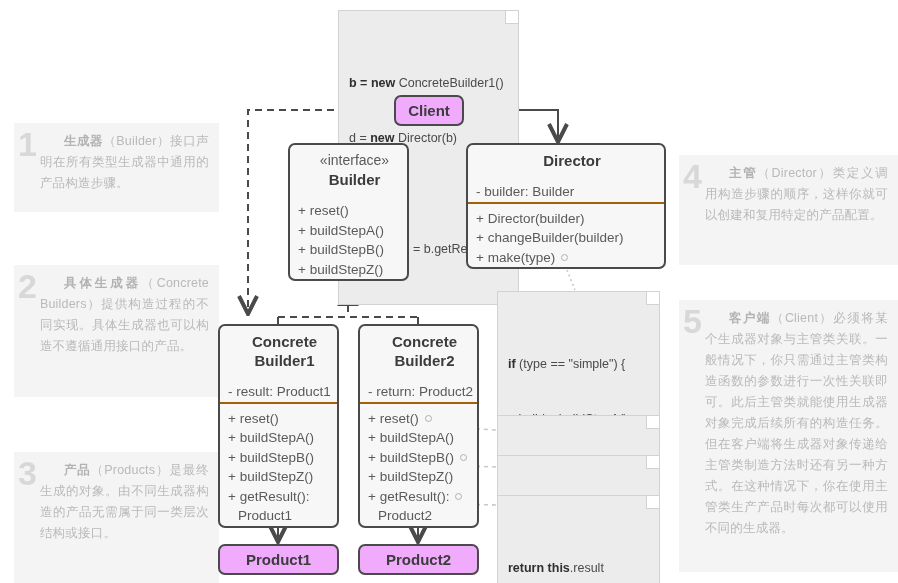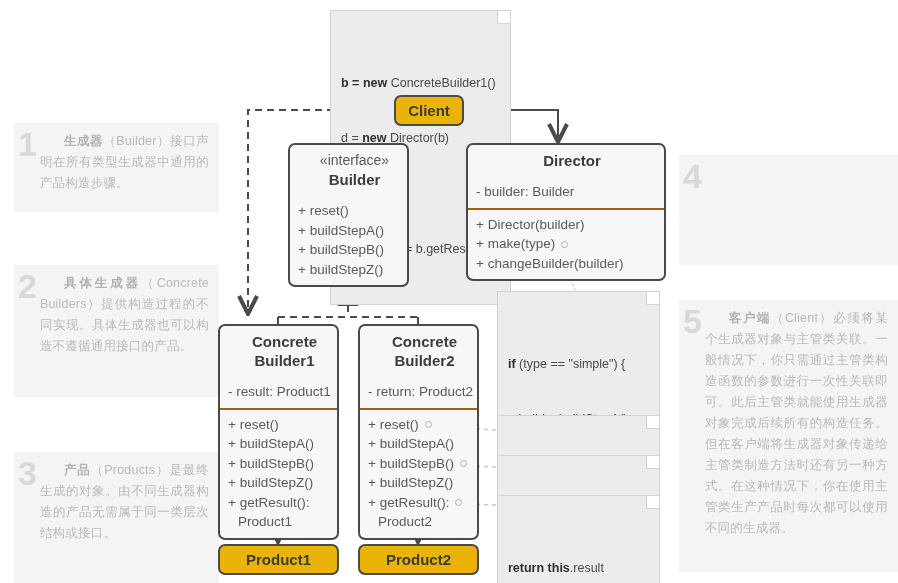--- a/index.html
+++ b/index.html
@@ -45,21 +45,21 @@
   .ann .txt b { font-weight: bold; color: #b2b2b2; margin-left: 24px; }
 
   
   .cls {
     position: absolute;
     background: #f7f7f7;
     border: 2.5px solid #4a4a4a;
     border-radius: 7px;
     overflow: hidden;
   }
-  .cls .sect { padding: 5px 8px 6px 8px; }
+  .cls .sect { padding: 5px 8px 0 8px; }
   .cls .sect + .sect { border-top: 2px solid #a16207; }
   .cls .title {
     text-align: center;
     font-weight: bold;
     font-size: 15px;
     color: #3c3c3c;
     line-height: 19px;
     padding: 6px 8px 7px 20px;
   }
   .cls .stereo {
@@ -85,21 +85,21 @@
     border: 1.5px solid #b0b0b0;
     border-radius: 50%;
     vertical-align: middle;
     margin-left: 6px;
     background: #f7f7f7;
   }
 
   
   .simplebox {
     position: absolute;
-    background: #eab308;
+    background: #f0abfc;
     border: 2.5px solid #4a4a4a;
     border-radius: 7px;
     display: flex;
     align-items: center;
     justify-content: center;
     font-weight: bold;
     font-size: 15px;
     color: #3c3c3c;
   }
 
@@ -180,28 +180,29 @@
     <div class="txt"><b>具体生成器</b>（Concrete Builders）提供构造过程的不同实现。具体生成器也可以构造不遵循通用接口的产品。</div>
   </div>
 
   <div class="ann" style="left:14px; top:452px; width:205px; height:131px;">
     <div class="num">3</div>
     <div class="txt"><b>产品</b>（Products）是最终生成的对象。由不同生成器构造的产品无需属于同一类层次结构或接口。</div>
   </div>
 
   <div class="ann" style="left:679px; top:155px; width:219px; height:110px;">
     <div class="num">4</div>
+    <div class="txt"><b>主管</b>（Director）类定义调用构造步骤的顺序，这样你就可以创建和复用特定的产品配置。</div>
   </div>
 
   <div class="ann" style="left:679px; top:300px; width:219px; height:272px;">
     <div class="num">5</div>
     <div class="txt"><b>客户端</b>（Client）必须将某个生成器对象与主管类关联。一般情况下，你只需通过主管类构造函数的参数进行一次性关联即可。此后主管类就能使用生成器对象完成后续所有的构造任务。但在客户端将生成器对象传递给主管类制造方法时还有另一种方式。在这种情况下，你在使用主管类生产产品时每次都可以使用不同的生成器。</div>
   </div>
 
-  <div class="note" style="left:330px; top:10px; width:181px;">
+  <div class="note" style="left:338px; top:10px; width:181px;">
     <span class="fold"></span>
     <div><b>b = new</b> ConcreteBuilder1()</div>
     <div>d = <b>new</b> Director(b)</div>
     <div>d.make()</div>
     <div>Product1 p = b.getResult()</div>
   </div>
 
   <div class="simplebox" style="left:394px; top:95px; width:70px; height:31px;">
     <span>Client</span>
   </div>
@@ -221,24 +222,24 @@
 
   <div class="cls" style="left:458px; top:143px; width:200px;margin-left:8px;">
     <div class="title">
       <span>Director</span>
     </div>
     <div class="sect">
       <div class="member">- builder: Builder</div>
     </div>
     <div class="sect">
       <div class="member">+ Director(builder)</div>
+      <div class="member">+ changeBuilder(builder)</div>
       <div class="member">
         <span>+ make(type)</span><span class="anchor"></span>
       </div>
-      <div class="member">+ changeBuilder(builder)</div>
     </div>
   </div>
 
   <div class="cls" style="left:218px; top:324px; width:121px;">
     <div class="title">
       <span>Concrete</span><br>
       <span>Builder1</span>
     </div>
     <div class="sect">
       <div class="member">- result: Product1</div>

